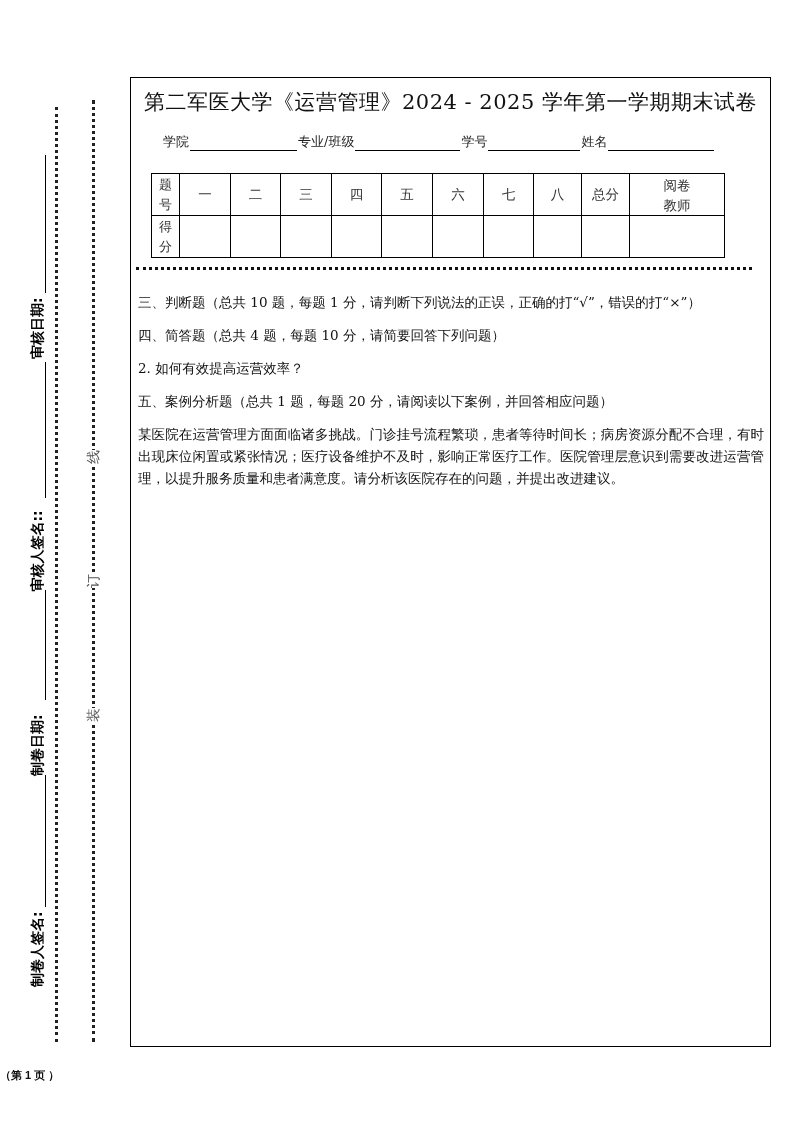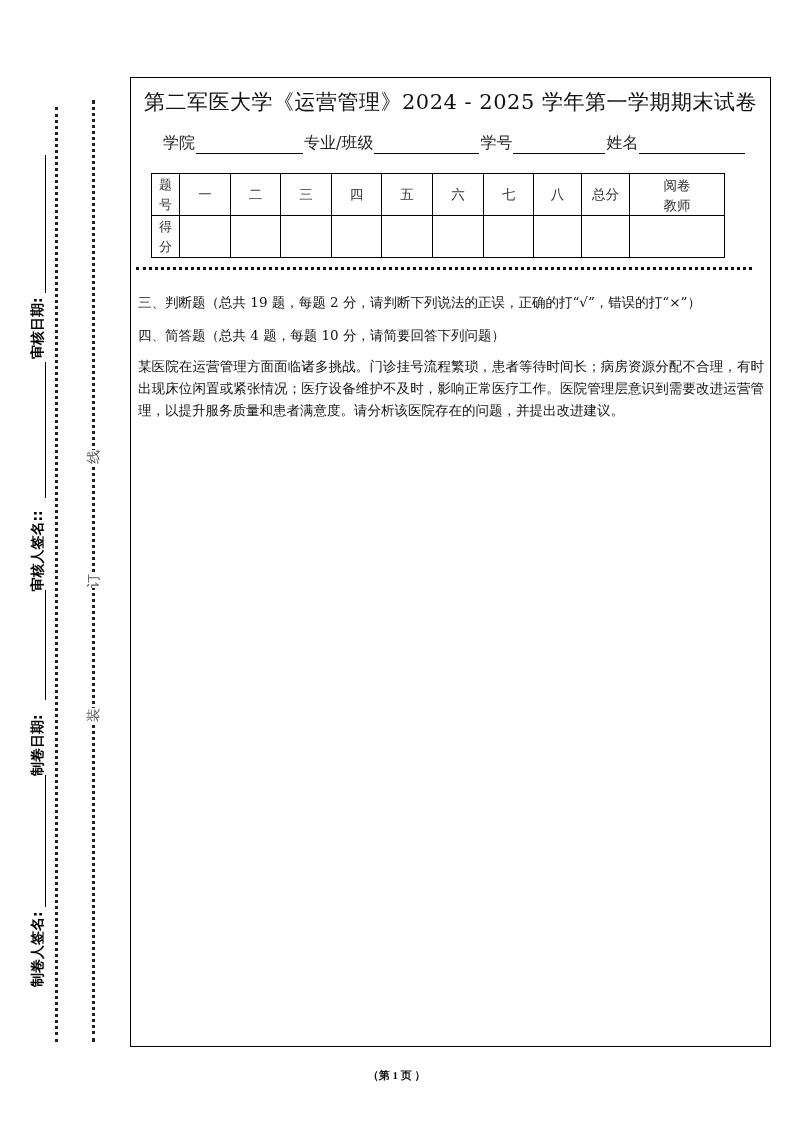--- a/index.html
+++ b/index.html
@@ -13,38 +13,38 @@
             white-space:nowrap; font-family:"DejaVu Sans","Liberation Sans",sans-serif;
             font-weight:bold; font-size:14px; color:#000; }
   .vmark { position:absolute; transform:rotate(-90deg); transform-origin:center center;
            background:#fff; font-size:14px; color:#555; padding:2px 0; line-height:14px; }
 
   
   .frame { position:absolute; left:130px; top:77px; width:641px; height:970px; border:1.5px solid #000; box-sizing:border-box; }
 
   .title { position:absolute; left:0; right:0; top:10px; text-align:center; font-size:21px; letter-spacing:0.5px; }
 
-  .info-row { position:absolute; left:32px; top:55px; font-size:16px; display:flex; align-items:flex-end; }
+  .info-row { position:absolute; left:32px; top:55px; font-size:13px; display:flex; align-items:flex-end; }
   .info-row .lbl { color:#222; }
   .info-row .blank { display:inline-block; border-bottom:1px solid #000; height:14px; margin:0 1px; }
 
   table.score { position:absolute; left:20px; top:95px; border-collapse:collapse; }
   table.score td { border:1px solid #000; text-align:center; vertical-align:middle;
                    font-size:13.5px; color:#333; padding:0; }
   table.score tr { height:42px; }
   table.score td.rh { width:27px; font-size:13px; line-height:20px; }
 
   .dotsep { position:absolute; left:5px; right:18px; top:189px; border-top:3.5px dotted #111; }
 
   .content { position:absolute; left:7px; right:6px; top:213px; font-size:13.5px; line-height:22px; }
   .content p { margin:0 0 11px 0; text-align:justify; }
-  .content p.case { margin-top:9px;font-family:Liberation Mono, monospace; }
+  .content p.case { margin-top:9px; }
 
-  .page-num { position:absolute; left:0; width:793px; top:1068px; text-align:center;
-              font-family:Liberation Serif, serif; font-weight:bold; font-size:11px; }
+  .page-num { position:absolute; left:0; width:793px; top:1068px; 
+              font-family:Liberation Sans, sans-serif; font-weight:bold; font-size:11px; }
 </style>
 </head>
 <body>
 
 <div>
   <div class="dotline" style="left:55px; top:107px; height:935px;"></div>
   <div class="dotline" style="left:92px; top:100px; height:942px;"></div>
 
   <div class="sigline" style="left:45px; top:155px; height:138px;"></div>
   <div class="sigline" style="left:45px; top:362px; height:30px;"></div>
@@ -114,19 +114,21 @@
       <td></td>
       <td></td>
       <td></td>
     </tr>
   </tbody>
     </table>
 
   <div class="dotsep"></div>
 
   <div class="content">
-    <p>三、判断题（总共 19 题，每题 2 分，请判断下列说法的正误，正确的打“√”，错误的打“×”）</p>
+    <p>三、判断题（总共 10 题，每题 1 分，请判断下列说法的正误，正确的打“√”，错误的打“×”）</p>
     <p>四、简答题（总共 4 题，每题 10 分，请简要回答下列问题）</p>
+    <p>2.  如何有效提高运营效率？</p>
+    <p>五、案例分析题（总共 1 题，每题 20 分，请阅读以下案例，并回答相应问题）</p>
     <p class="case">某医院在运营管理方面面临诸多挑战。门诊挂号流程繁琐，患者等待时间长；病房资源分配不合理，有时出现床位闲置或紧张情况；医疗设备维护不及时，影响正常医疗工作。医院管理层意识到需要改进运营管理，以提升服务质量和患者满意度。请分析该医院存在的问题，并提出改进建议。</p>
   </div>
 </div>
 
 <div class="page-num">（第 1 页 ）</div>
 
 </body></html>

